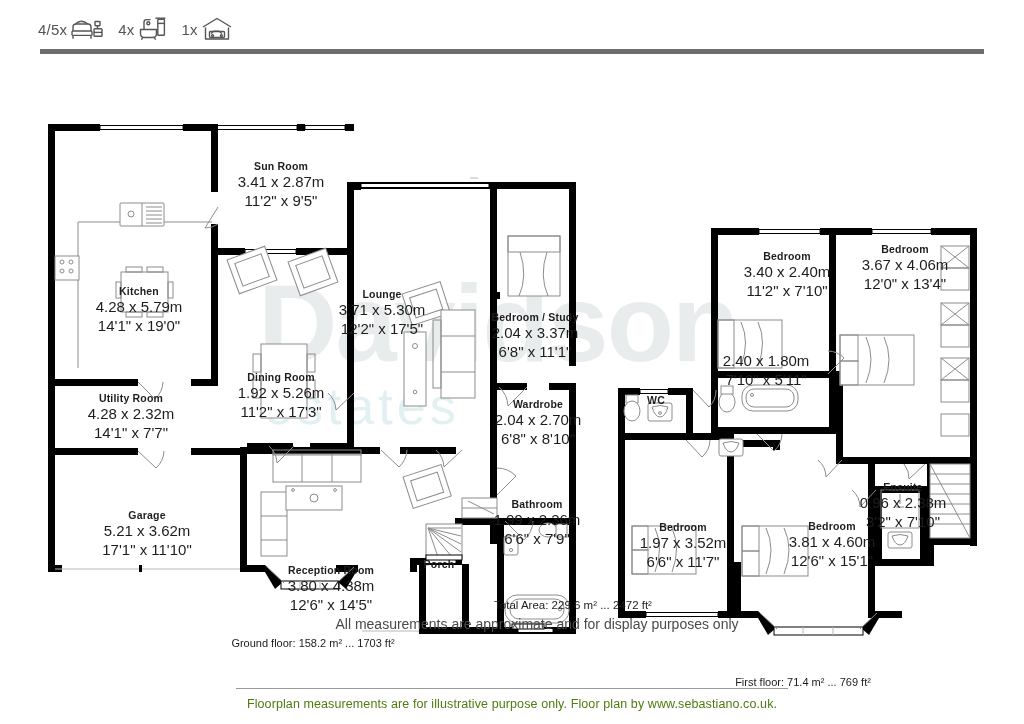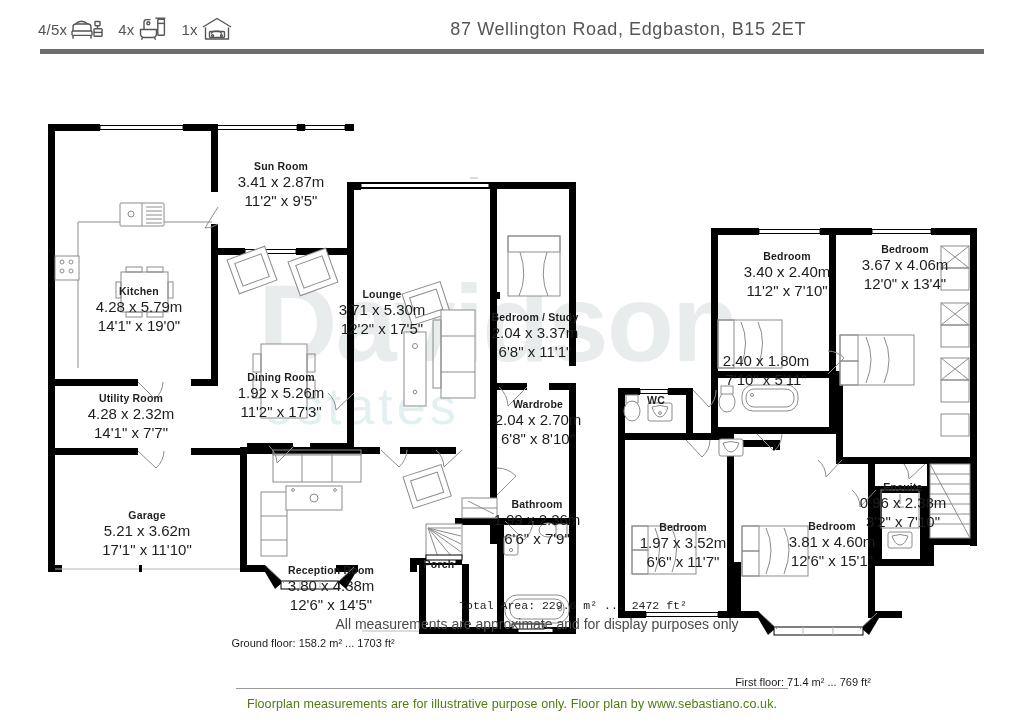--- a/index.html
+++ b/index.html
@@ -93,21 +93,20 @@
     position: absolute;
     font-size: 11px; color: #1d1d1d;
     white-space: nowrap;
     transform: translateX(-50%);
   }
   .total-area {
     position: absolute;
     font-size: 11.5px; color: #1d1d1d;
     white-space: nowrap;
     transform: translateX(-50%);
-    font-family: Liberation Mono, monospace;
   }
   .disclaimer-small {
     position: absolute;
     font-size: 14px; color: #4a4a4a;
     white-space: nowrap;
     transform: translateX(-50%);
   }
 
   
   #footer-rule {
@@ -175,21 +174,20 @@
             <path d="M10.2 17.6 q1.4 -2.4 3 -2.4 h4.4 q1.8 0 3.2 2.4"></path>
             <circle cx="11.6" cy="19.6" r=".95"></circle>
             <circle cx="20.4" cy="19.6" r=".95"></circle>
           </g>
         </svg>
       </span>
     </div>
 
   </div>
 
-  <div id="address-title">87 Wellington Road, Edgbaston, B15 2ET</div>
   <div id="header-rule"></div>
 </div>
 
 <div id="watermark">
   <div id="wm-main">Davidson</div>
   <div id="wm-sub">estates</div>
 </div>
 
 <div id="plan">
 <svg width="1024" height="600" viewBox="0 0 1024 600" xmlns="http://www.w3.org/2000/svg">

